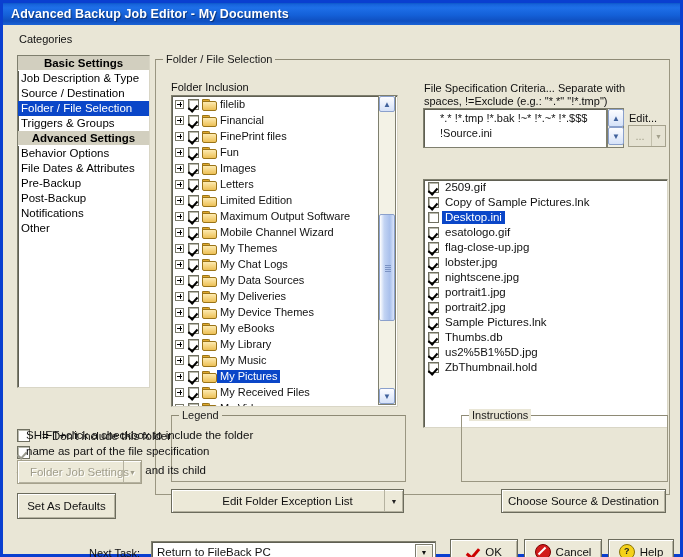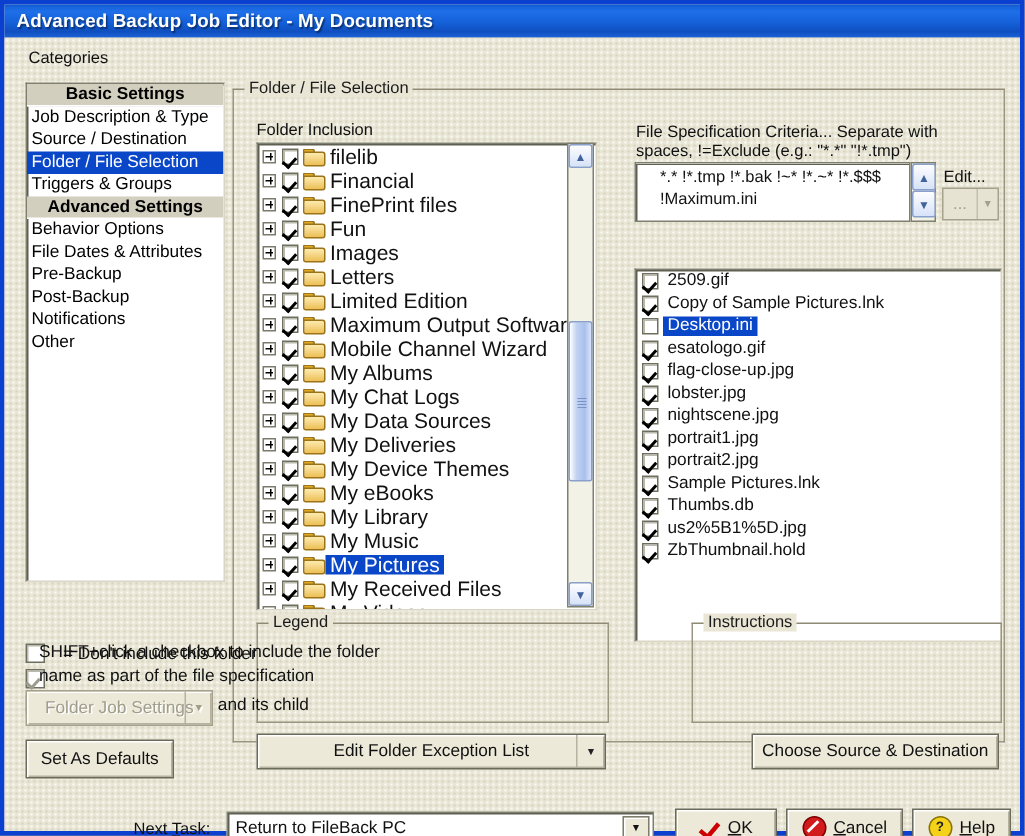--- a/index.html
+++ b/index.html
@@ -127,21 +127,21 @@
   .folder::before{
     content:"";position:absolute;left:0;top:0;width:6px;height:3px;
     background:#e0a92e;border:1px solid #9a7418;border-bottom:none;border-radius:1px 2px 0 0;
   }
   .folder::after{
     content:"";position:absolute;left:0;top:2px;width:13px;height:8px;
     background:linear-gradient(to bottom,#fde9ad,#f2c košer);
     background:linear-gradient(to bottom,#fdeab0,#edc055);
     border:1px solid #9a7418;border-radius:0 2px 2px 2px;
   }
-  .tname{font-size:14px;color:#111;line-height:13px;}
+  .tname{font-size:11px;color:#111;line-height:13px;}
   
   #specbox{
     position:absolute;left:420px;top:83px;width:184px;height:40px;
     background:#fff;border:1px solid #7f7f6e;
     box-shadow:inset 1px 1px 0 #5f5f52;
     box-sizing:border-box;padding:2px 16px;overflow:hidden;
   }
   .specline{font-size:11px;color:#111;line-height:15px;white-space:nowrap;}
   #specSb{position:absolute;left:604px;top:83px;width:17px;height:40px;
     border:1px solid #7f7f6e;box-sizing:border-box;background:#f3f2e6;}
@@ -309,21 +309,21 @@
         <div class="trow">
           <span class="plus"></span>
           <span class="cbx on"></span>
           <span class="folder"></span>
           <span class="tname">Mobile Channel Wizard</span>
         </div>
         <div class="trow">
           <span class="plus"></span>
           <span class="cbx on"></span>
           <span class="folder"></span>
-          <span class="tname">My Albums</span>
+          <span class="tname">My Themes</span>
         </div>
         <div class="trow">
           <span class="plus"></span>
           <span class="cbx on"></span>
           <span class="folder"></span>
           <span class="tname">My Chat Logs</span>
         </div>
         <div class="trow">
           <span class="plus"></span>
           <span class="cbx on"></span>
@@ -384,21 +384,21 @@
       <div id="sb-thumb">
           <div id="sb-grip"></div>
         </div>
       <div class="sb-btn" style="position:absolute;bottom:0;left:0;">▼</div>
     </div>
 
     <div class="lbl" style="left:421px;top:57px;">File Specification Criteria...  Separate with</div>
     <div class="lbl" style="left:421px;top:70px;">spaces, !=Exclude (e.g.: "*.*" "!*.tmp")</div>
     <div id="specbox">
       <div class="specline">*.* !*.tmp !*.bak !~* !*.~* !*.$$$</div>
-      <div class="specline">!Maximum.ini</div>
+      <div class="specline">!Source.ini</div>
     </div>
     <div id="specSb">
       <div class="sb-btn" style="height:18px;">▲</div>
       <div class="sb-btn" style="height:18px;">▼</div>
     </div>
     <div class="lbl" style="left:626px;top:87px;">Edit...</div>
     <div id="editBtn" class="disabled">
       <span class="dots">...</span>
       <span class="arr">▼</span>
     </div>

